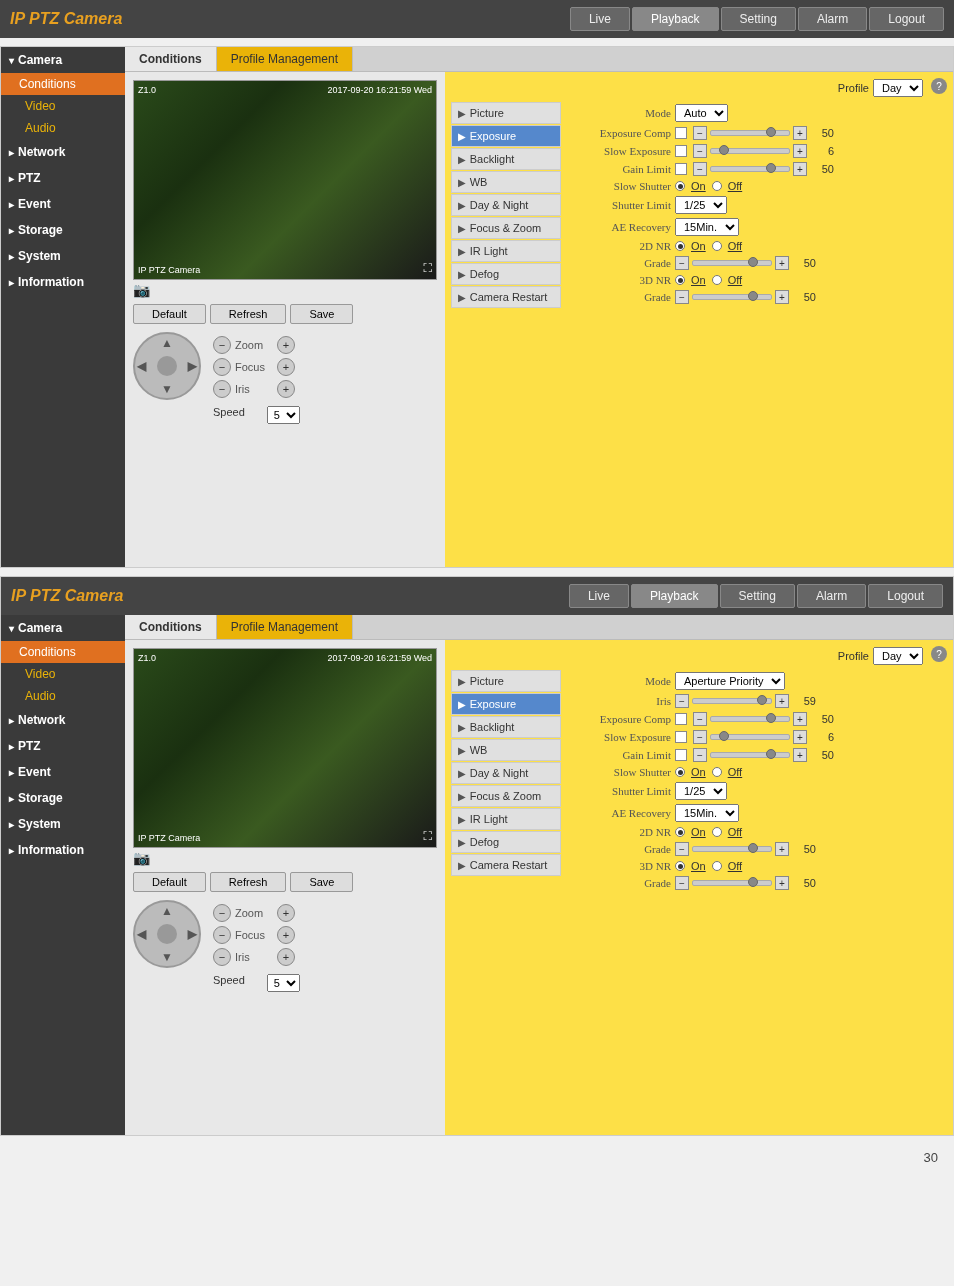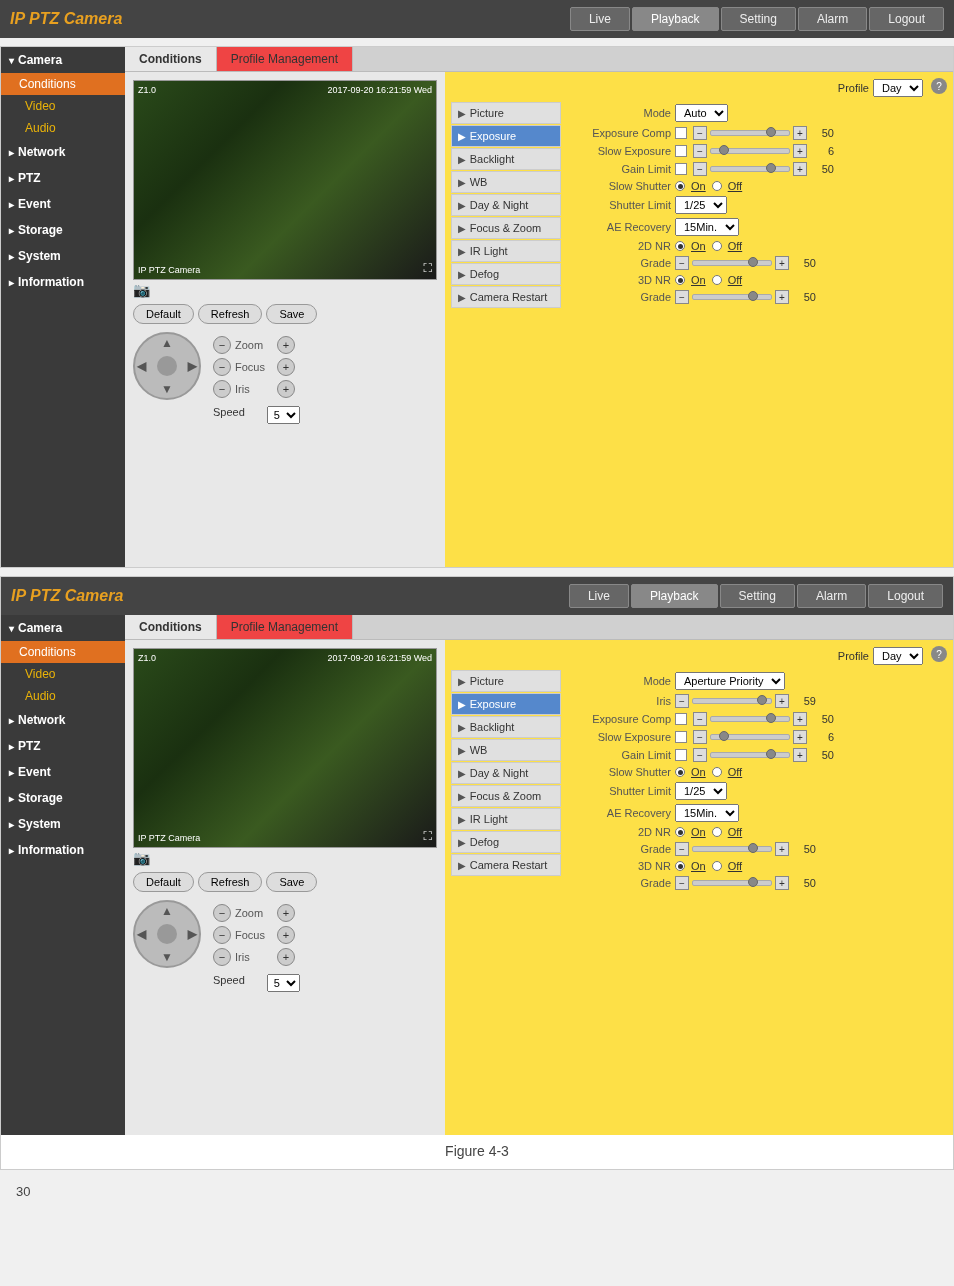--- a/index.html
+++ b/index.html
@@ -19,37 +19,37 @@
     .sidebar { width: 124px; background: #3a3a3a; color: #ccc; font-size: 12px; flex-shrink: 0; }
     .sidebar-group { padding: 6px 8px; color: #fff; font-size: 12px; font-weight: bold; cursor: pointer; display: flex; align-items: center; }
     .sidebar-group .arrow { font-size: 10px; margin-right: 4px; }
     .sidebar-item { padding: 4px 8px 4px 18px; color: #eab308; cursor: pointer; }
     .sidebar-item.active { background: #e07020; color: #fff; }
     .sidebar-item.sub { padding-left: 24px; }
 
     
     .content-area { flex: 1; background: #e8e8e8; display: flex; flex-direction: column; }
     .content-tabs { display: flex; background: #d0d0d0; border-bottom: 1px solid #bbb; }
-    .content-tab { padding: 5px 14px; font-size: 12px; cursor: pointer; border-right: 1px solid #bbb; background: #ef4444; }
+    .content-tab { padding: 5px 14px; font-size: 12px; cursor: pointer; border-right: 1px solid #bbb; background: #eab308; }
     .content-tab.active { background: #e8e8e8; font-weight: bold; }
     .content-body { display: flex; flex: 1; overflow: hidden; }
 
     
     .video-panel { width: 320px; flex-shrink: 0; padding: 8px; display: flex; flex-direction: column; }
     .video-box { width: 304px; height: 200px; background: linear-gradient(135deg, #2a4a1a 0%, #1a3010 30%, #3a5a20 60%, #1a1a1a 100%); position: relative; border: 1px solid #999; }
     .video-timestamp { position: absolute; top: 4px; right: 4px; color: #fff; font-size: 9px; }
     .video-zoom { position: absolute; top: 4px; left: 4px; color: #fff; font-size: 9px; }
     .video-label { position: absolute; bottom: 4px; left: 4px; color: #fff; font-size: 9px; }
     .video-icon { position: absolute; bottom: 4px; right: 4px; color: #fff; font-size: 12px; }
     .cam-icon-bar { display: flex; align-items: center; margin-top: 2px; }
     .cam-icon { font-size: 14px; color: #555; }
 
     
     .btn-row { display: flex; margin-top: 6px; gap: 4px; }
-    .btn { padding: 3px 12px; border: 1px solid #999; background: #ddd; font-size: 11px; cursor: pointer; border-radius: 10px; }
+    .btn { padding: 3px 18px; border: 1px solid #999; background: #ddd; font-size: 11px; cursor: pointer; border-radius: 2px; }
 
     
     .ptz-section { margin-top: 8px; display: flex; align-items: flex-start; gap: 10px; }
     .ptz-pad { width: 70px; height: 70px; position: relative; }
     .ptz-circle { width: 68px; height: 68px; border-radius: 50%; background: #bbb; border: 2px solid #999; display: flex; align-items: center; justify-content: center; position: relative; }
     .ptz-inner { width: 20px; height: 20px; border-radius: 50%; background: #999; }
     .ptz-arrow { position: absolute; font-size: 12px; color: #555; font-weight: bold; }
     .ptz-up { top: 2px; left: 50%; transform: translateX(-50%); }
     .ptz-down { bottom: 2px; left: 50%; transform: translateX(-50%); }
     .ptz-left { left: 2px; top: 50%; transform: translateY(-50%); }
@@ -69,41 +69,41 @@
     
     .menu-list { width: 110px; }
     .menu-entry { padding: 4px 6px; font-size: 11px; cursor: pointer; color: #333; background: #e0e0e0; border: 1px solid #ccc; margin-bottom: 1px; display: flex; align-items: center; }
     .menu-entry .tri { margin-right: 4px; color: #555; font-size: 10px; }
     .menu-entry.active { background: #5588cc; color: #fff; }
     .menu-entry.active .tri { color: #fff; }
 
     
     .params-area { flex: 1; padding: 2px 6px; }
     .param-row { display: flex; align-items: center; margin-bottom: 4px; font-size: 11px; gap: 4px; }
-    .param-label { width: 100px; color: #555; text-align: right; }
+    .param-label { width: 100px; color: #555; text-align: right; font-family: Liberation Serif, serif; }
     .param-select { font-size: 11px; padding: 1px 4px; }
     .param-slider { display: flex; align-items: center; gap: 3px; }
     .slider-minus { width: 14px; height: 14px; border: 1px solid #888; background: #ddd; display: flex; align-items: center; justify-content: center; font-size: 10px; cursor: pointer; }
     .slider-track { width: 80px; height: 6px; background: #ccc; border: 1px solid #aaa; border-radius: 2px; position: relative; }
     .slider-thumb { position: absolute; top: -4px; width: 10px; height: 10px; border-radius: 50%; background: #888; border: 1px solid #666; }
     .slider-plus { width: 14px; height: 14px; border: 1px solid #888; background: #ddd; display: flex; align-items: center; justify-content: center; font-size: 10px; cursor: pointer; }
     .slider-val { width: 24px; text-align: right; color: #333; }
     .radio-group { display: flex; align-items: center; gap: 6px; text-decoration: underline; }
     .radio-dot { width: 10px; height: 10px; border-radius: 50%; border: 1px solid #777; background: #fff; display: flex; align-items: center; justify-content: center; }
     .radio-dot.checked::after { content: ''; width: 5px; height: 5px; border-radius: 50%; background: #333; display: block; }
     .param-checkbox { width: 12px; height: 12px; border: 1px solid #888; background: #fff; display: inline-block; margin-right: 2px; }
 
     
     .settings-body { display: flex; gap: 4px; }
 
     
     .figure-caption { text-align: center; padding: 8px 0 10px; font-size: 14px; color: #444; }
 
     
-    .page-num { padding: 6px 16px; font-size: 13px; color: #444; }
+    .page-num { text-align: right; padding: 6px 16px; font-size: 13px; color: #444; }
   </style>
 </head>
 <body>
 
 <div class="top-nav">
   <span class="brand">IP PTZ Camera</span>
   <button class="nav-btn">Live</button>
   <button class="nav-btn active">Playback</button>
   <button class="nav-btn">Setting</button>
   <button class="nav-btn">Alarm</button>
@@ -594,16 +594,15 @@
                   <div class="slider-plus">+</div>
                   <span class="slider-val">50</span>
                 </div>
               </div>
             </div>
           </div>
         </div>
       </div>
     </div>
   </div>
-  <div class="figure-caption">Figure 4-3</div>
 </div>
 
 <div class="page-num">30</div>
 
 </body></html>

